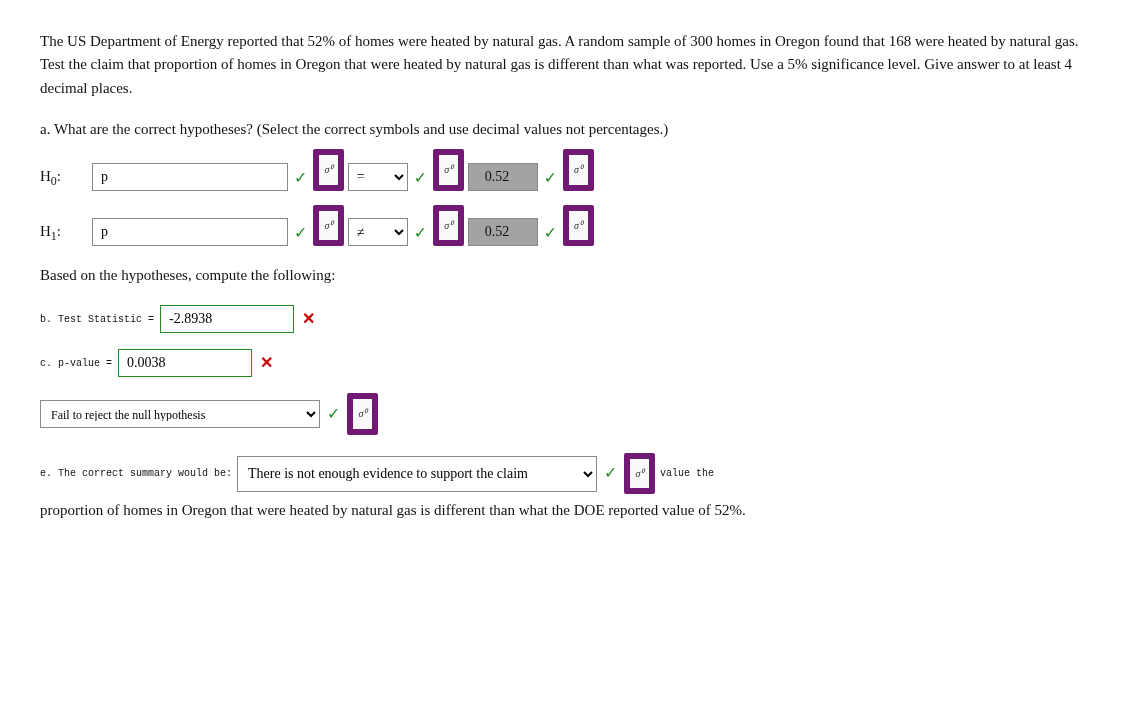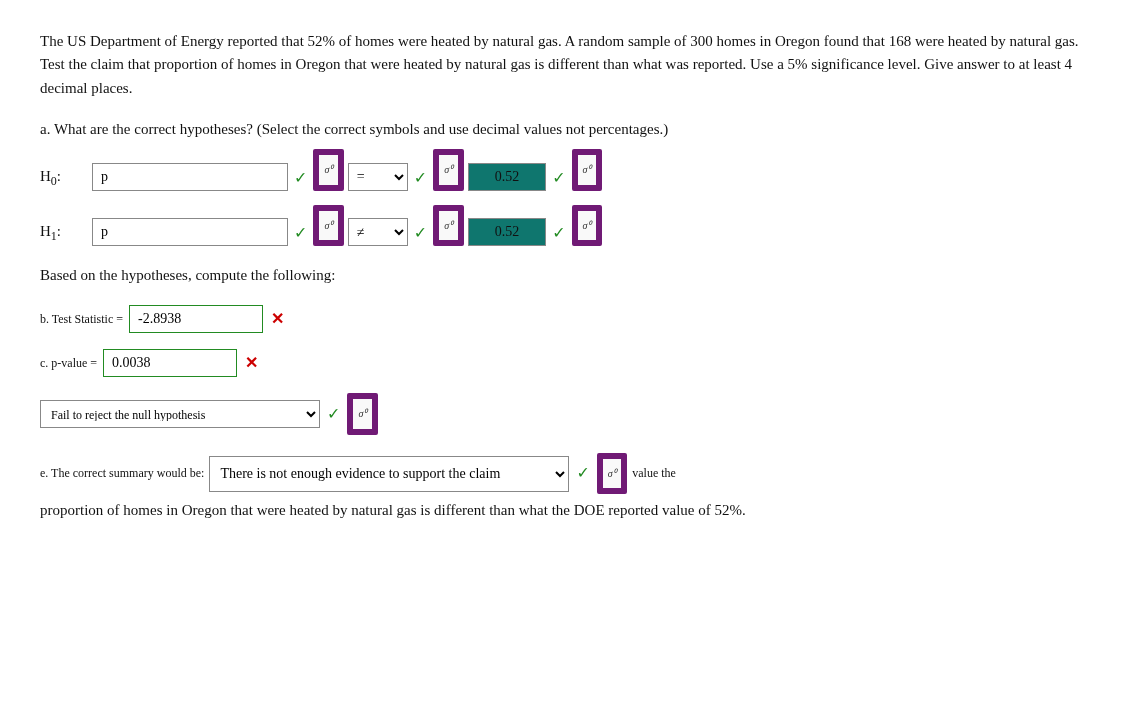--- a/index.html
+++ b/index.html
@@ -65,38 +65,39 @@
       font-size: 10px;
       font-style: italic;
       border: 6px solid #701a75;
       padding: 7px 5px;
       background: #f9f9f9;
       border-radius: 2px;
       cursor: pointer;
     }
     .value-box {
       border: 1px solid #888;
-      padding: 3px 26px;
+      padding: 3px 16px;
       font-size: 14px;
       min-width: 70px;
       height: 28px;
-      background: #0f766e;
+      background: #a3a3a3;
       display: inline-flex;
       align-items: center;
       font-family: Liberation Serif, serif;
     }
     .answer-row {
       display: flex;
       align-items: center;
       gap: 6px;
       margin-left: 0;
       margin-bottom: 16px;
     }
     .answer-label {
-      font-size: 12px;
+      font-size: 10px;
+      font-family: Liberation Mono, monospace;
     }
     .answer-input {
       border: 1px solid #888;
       padding: 3px 8px;
       font-size: 14px;
       font-family: Georgia, serif;
       height: 28px;
       width: 134px;
       background: #fff;
     }

